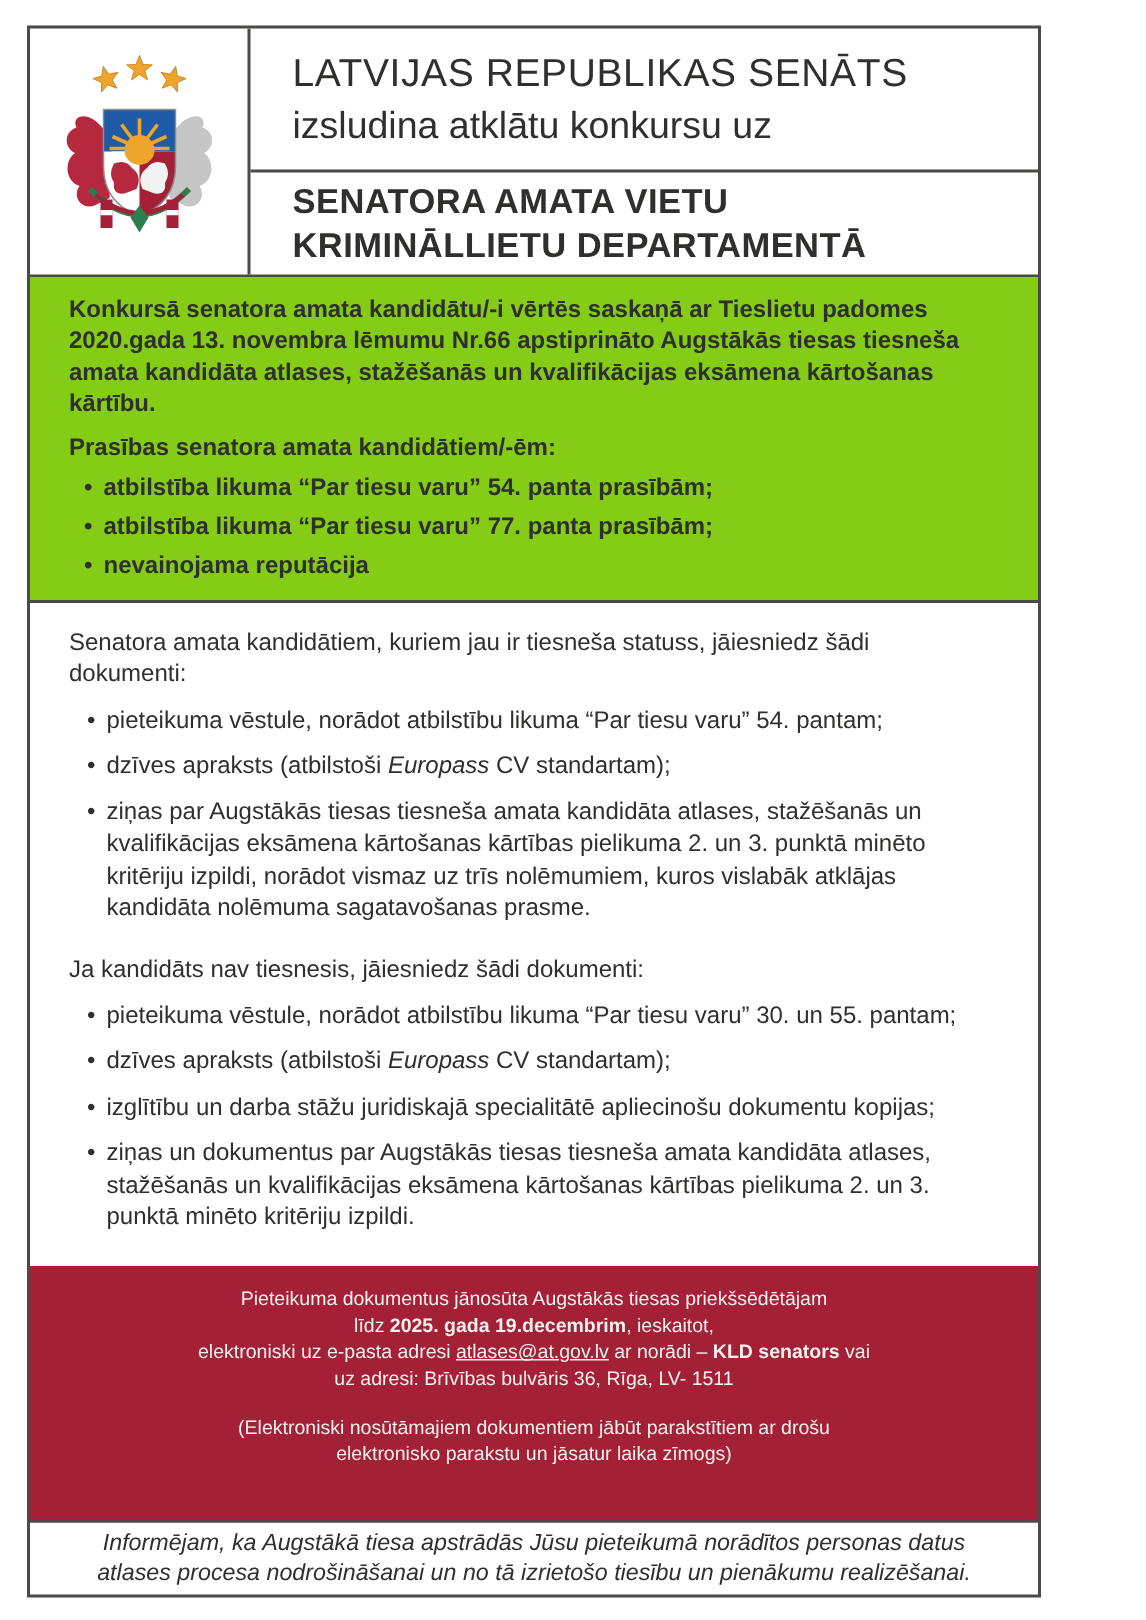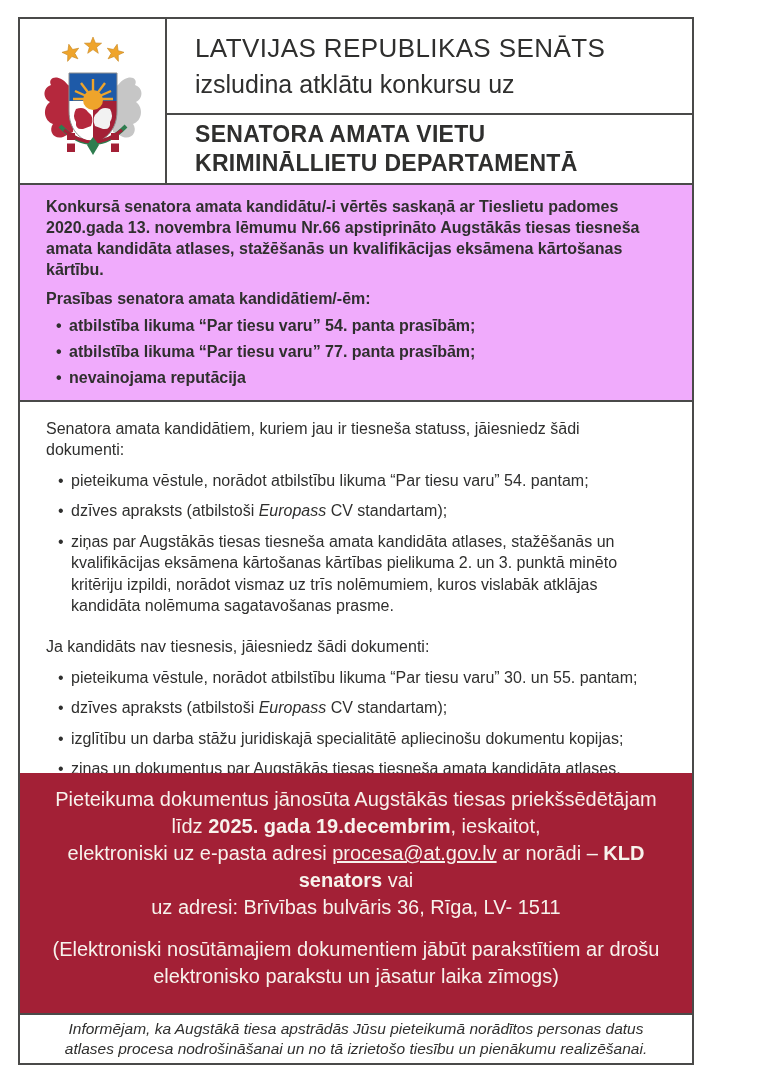--- a/index.html
+++ b/index.html
@@ -38,21 +38,21 @@
   .org-line2 { font-size: 25px; line-height: 1.2; margin-top: 5px; }
   .pos-cell {
     flex: 0 0 68px;
     display: flex; flex-direction: column; justify-content: center;
     padding-left: 28px;
     font-weight: 700; font-size: 23px; line-height: 1.25; letter-spacing: 0.3px;
   }
   
   .intro {
     flex: 0 0 auto;
-    background: #f0abfc;
+    background: #84cc16;
     border-bottom: 2px solid #4a4a49;
     padding: 11px 26px 12px 26px;
     font-weight: 700;
     font-size: 16px; line-height: 1.32;
   }
   .intro-para { max-width: 648px; }
   .req-heading { margin-top: 8px; }
   .b { display: flex; margin: 5px 0 0 10px; }
   .b .dot { flex: 0 0 13px; }
   .b .bt { max-width: 630px; }
@@ -69,21 +69,21 @@
   .main .b .bt { max-width: 636px; }
   .gap-lg { margin-top: 20px; }
   
   .redband {
     flex: 0 0 171px;
     background: #a32036;
     border-bottom: 2px solid #4a4a49;
     color: #f7f2ec;
     text-align: center;
     padding: 13px 20px 8px 20px;
-    font-size: 20px; line-height: 1.35;
+    font-size: 13px; line-height: 1.35;
   }
   .redband .bold { font-weight: 700; }
   .redband a {
     color: inherit;
     text-decoration: underline;
     cursor: pointer;
   }
   .rgap { height: 15px; }
   
   .footer {
@@ -214,21 +214,21 @@
     <div class="b">
       <span class="dot">•</span>
       <span class="bt">ziņas un dokumentus par Augstākās tiesas tiesneša amata kandidāta atlases, stažēšanās un kvalifikācijas eksāmena kārtošanas kārtības pielikuma 2. un 3. punktā minēto kritēriju izpildi.</span>
     </div>
 
   </div>
 
   <div class="redband">
     <div>Pieteikuma dokumentus jānosūta Augstākās tiesas priekšsēdētājam</div>
     <div><span>līdz </span><span class="bold">2025. gada 19.decembrim</span><span>, ieskaitot,</span></div>
-    <div><span>elektroniski uz e-pasta adresi </span><a>procesa@at.gov.lv</a><span> ar norādi – </span><span class="bold">KLD senators</span><span> vai</span></div>
+    <div><span>elektroniski uz e-pasta adresi </span><a>atlases@at.gov.lv</a><span> ar norādi – </span><span class="bold">KLD senators</span><span> vai</span></div>
     <div>uz adresi: Brīvības bulvāris 36, Rīga, LV- 1511</div>
     <div class="rgap"></div>
     <div>(Elektroniski nosūtāmajiem dokumentiem jābūt parakstītiem ar drošu</div>
     <div>elektronisko parakstu un jāsatur laika zīmogs)</div>
     <div class="rgap"></div>
   </div>
 
   <div class="footer">
     <div class="ft">Informējam, ka Augstākā tiesa apstrādās Jūsu pieteikumā norādītos personas datus atlases procesa nodrošināšanai un no tā izrietošo tiesību un pienākumu realizēšanai.</div>
   </div>

